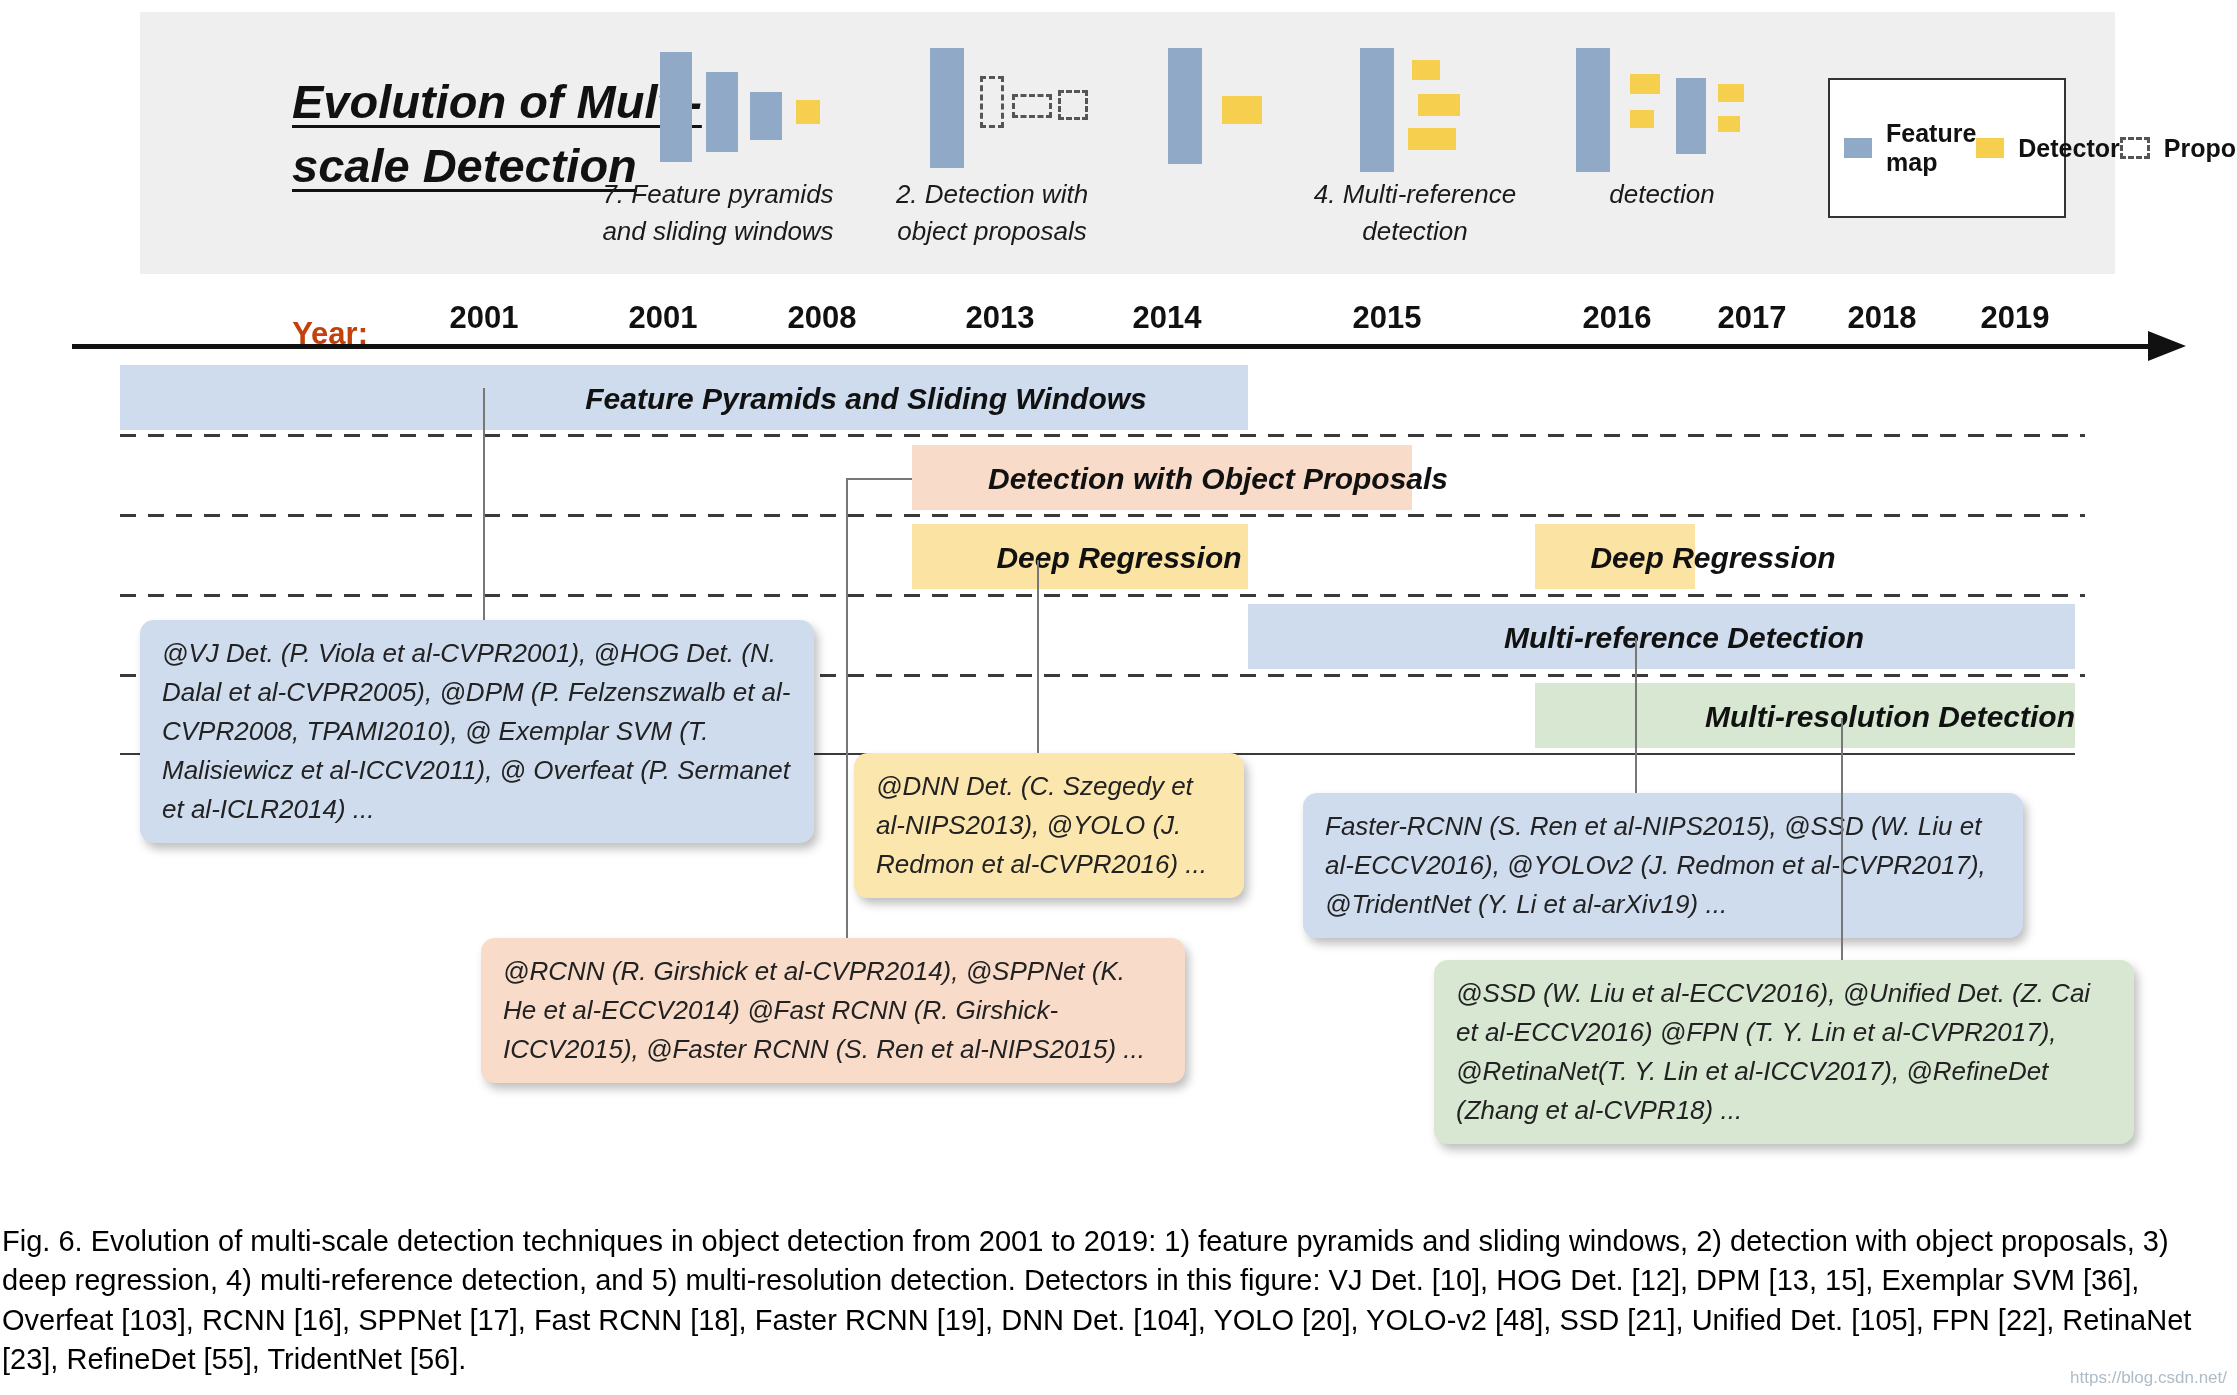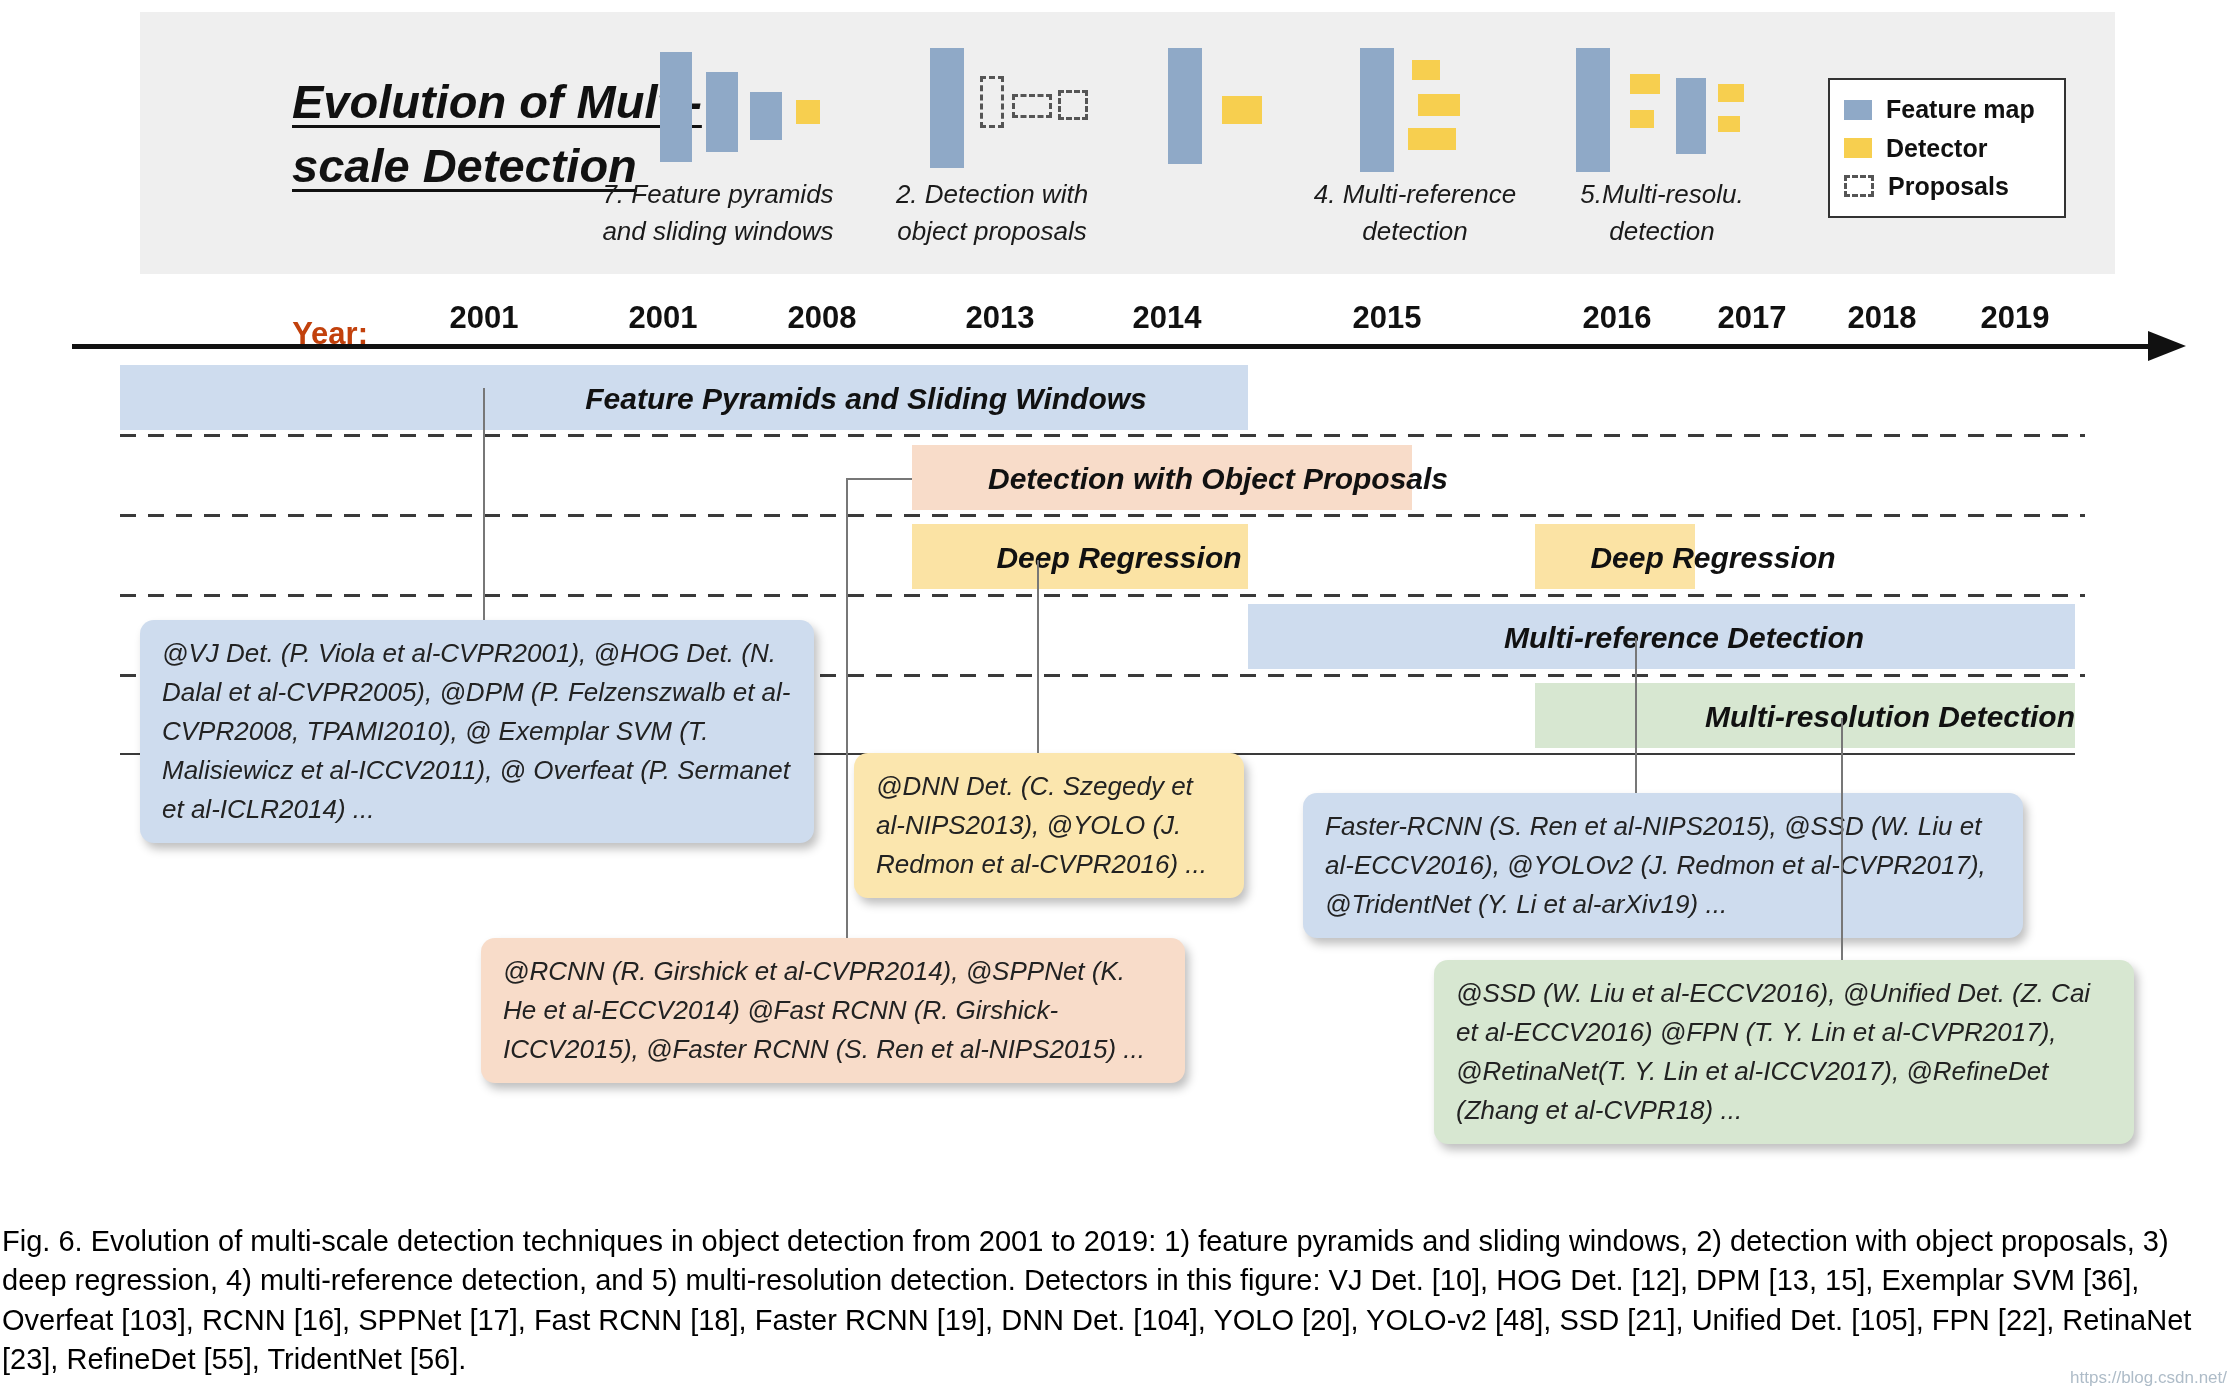--- a/index.html
+++ b/index.html
@@ -9,21 +9,21 @@
   .dt{position:absolute;background:var(--detector,#f7cf4f);}
   .pp{position:absolute;border:3px dashed #555;background:transparent;}
   .header-panel{position:absolute;left:140px;top:12px;width:1975px;height:262px;
                 background:var(--header-bg,#efefef);}
   .fig-title{position:absolute;left:152px;top:58px;font:italic 700 47px/64px "Liberation Sans",sans-serif;
              color:#111;}
   .fig-title div{text-decoration:underline;text-decoration-thickness:3px;text-underline-offset:7px;}
   .step-cap{position:absolute;width:340px;top:176px;text-align:center;
             font:italic 400 26px/37px "Liberation Sans",sans-serif;color:#1a1a1a;}
   .legend{position:absolute;left:1828px;top:78px;width:238px;height:140px;background:#fff;
-          border:2px solid #333;display:flex;flex-direction:column;justify-content:space-evenly;
+          border:2px solid #333;display:flex;flex-direction:row;justify-content:space-evenly;
           padding:6px 14px;box-sizing:border-box;}
   .legend-item{display:flex;align-items:center;gap:14px;}
   .legend-swatch{width:28px;height:20px;flex:0 0 auto;}
   .legend-label{font:700 25px "Liberation Sans",sans-serif;color:#111;}
   .year-row-label{position:absolute;left:270px;top:316px;width:98px;text-align:right;
                   font:700 31px "Liberation Sans",sans-serif;color:#c2410c;}
   .year{position:absolute;top:300px;transform:translateX(-50%);
         font:700 31px "Liberation Sans",sans-serif;color:#111;white-space:nowrap;}
   .axis-line{position:absolute;left:72px;top:344px;width:2078px;height:5px;background:#111;}
   .axis-head{position:absolute;left:2148px;top:331px;width:0;height:0;
@@ -86,21 +86,20 @@
   </div>
   <div class="step-cap" style="left:822px">
     <div>2. Detection with</div>
     <div>object proposals</div>
   </div>
   <div class="step-cap" style="left:1245px">
     <div>4. Multi-reference</div>
     <div>detection</div>
   </div>
   <div class="step-cap" style="left:1492px">
-    <div>5.Multi-resolu.</div>
     <div>detection</div>
   </div>
 
   <div class="legend">
     <div class="legend-item">
       <span class="legend-swatch fm" style="position:static"></span>
       <span class="legend-label">Feature map</span>
     </div>
     <div class="legend-item">
       <span class="legend-swatch dt" style="position:static"></span>

